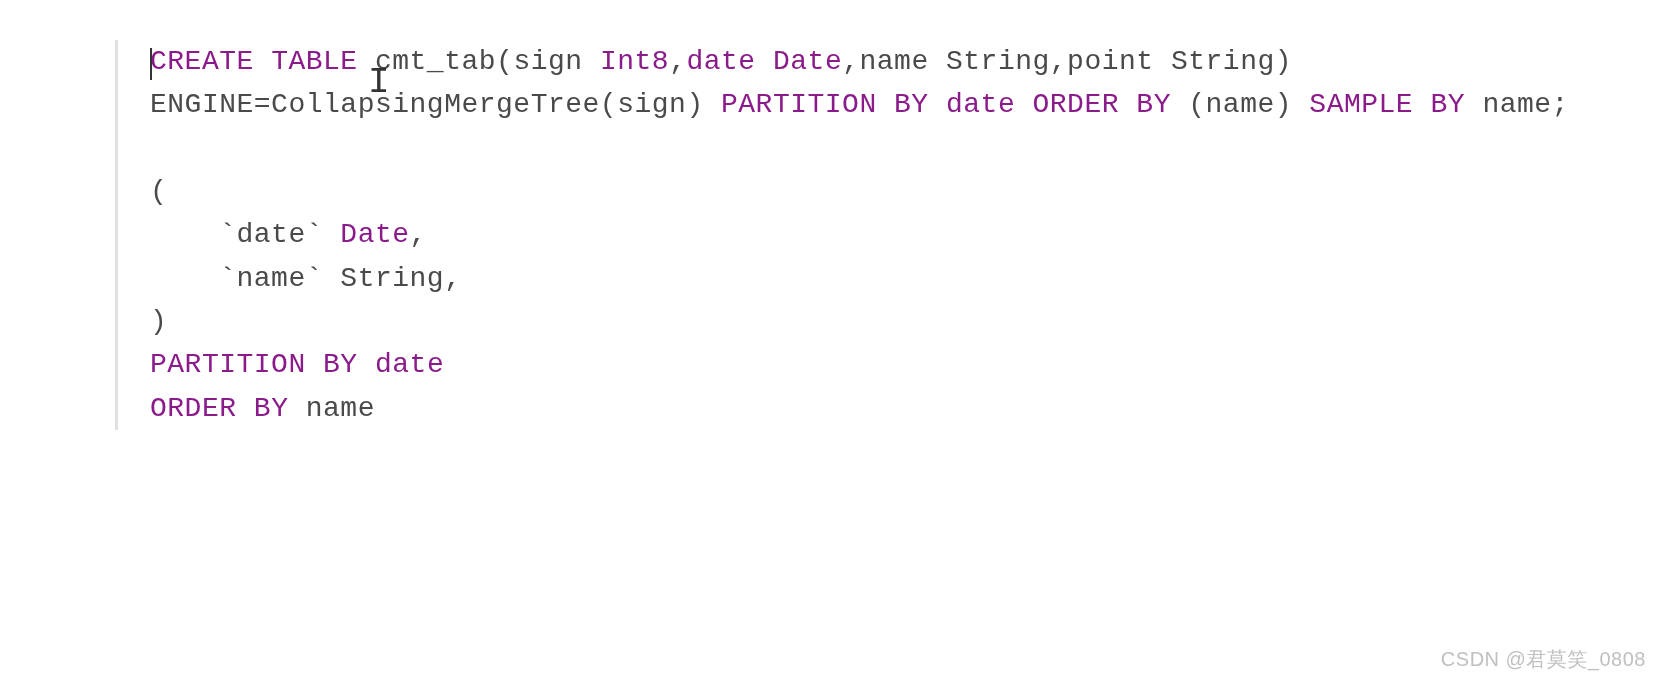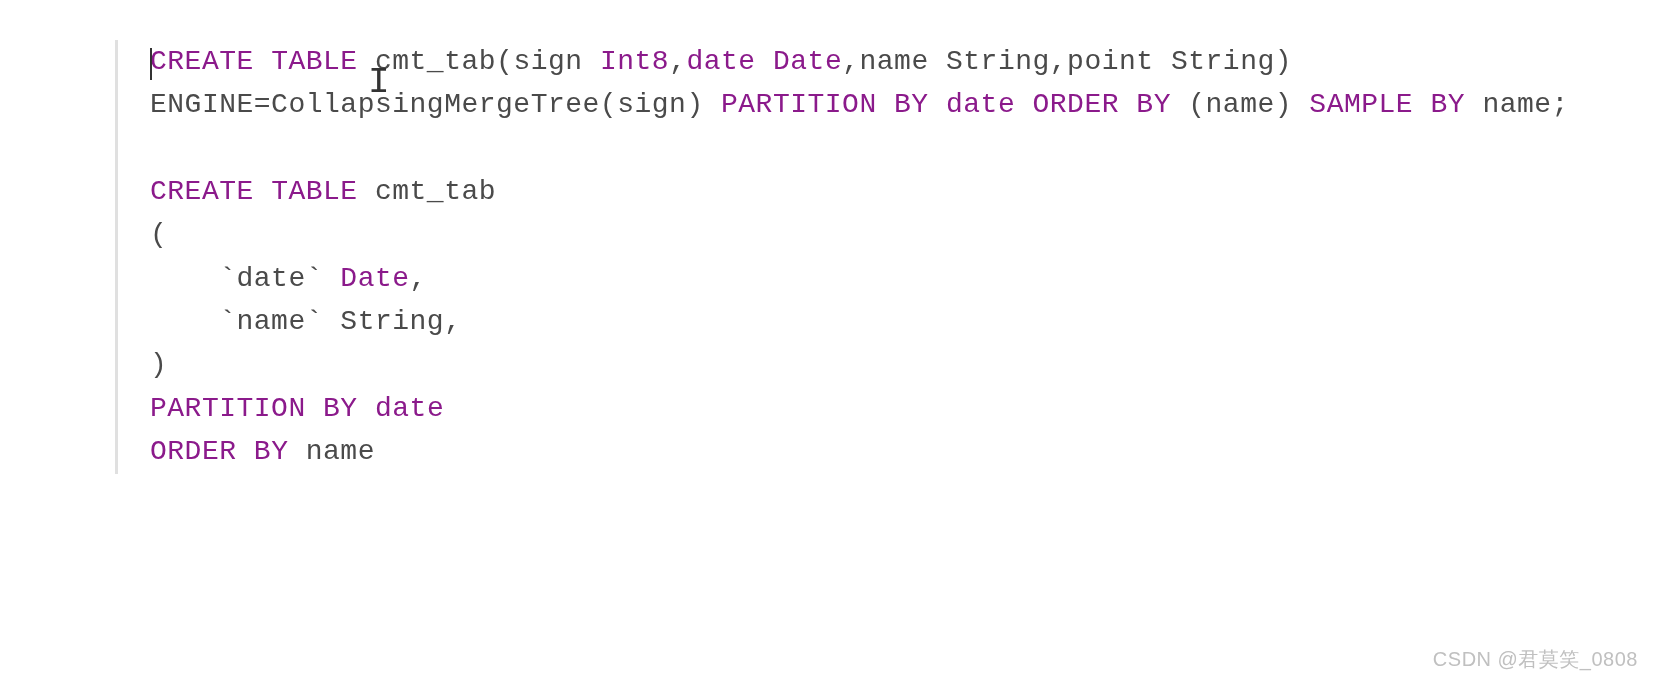--- a/index.html
+++ b/index.html
@@ -52,39 +52,38 @@
     .text-cursor-overlay {
       position: absolute;
       left: 368px;
       top: 62px;
       font-size: 36px;
       color: #333;
       pointer-events: none;
     }
     .watermark {
       position: absolute;
-      right: 18px;
+      right: 10px;
       bottom: 10px;
       font-size: 20px;
       color: #c0c0c0;
       font-family: 'Microsoft YaHei', sans-serif;
       letter-spacing: 0.5px;
     }
     .blank-line {
       height: 43px;
     }
   </style>
 </head>
 <body>
 
 <div class="code-container">
   <div class="line"><span class="cursor"></span><span class="keyword">CREATE</span> <span class="keyword">TABLE</span><span class="text"> cmt_tab(sign </span><span class="type">Int8</span><span class="text">,</span><span class="keyword">date</span><span class="text"> </span><span class="type">Date</span><span class="text">,name String,point String)</span></div>
   <div class="line"><span class="text">ENGINE=CollapsingMergeTree(sign) </span><span class="keyword">PARTITION</span><span class="text"> </span><span class="keyword">BY</span><span class="text"> </span><span class="keyword">date</span><span class="text"> </span><span class="keyword">ORDER</span><span class="text"> </span><span class="keyword">BY</span><span class="text"> (name) </span><span class="keyword">SAMPLE</span><span class="text"> </span><span class="keyword">BY</span><span class="text"> name;</span></div>
   <div class="blank-line"></div>
-  <div class="line"><span class="keyword">CREATE</span><span class="text"> </span><span class="keyword">TABLE</span><span class="text"> cmt_tab</span></div>
   <div class="line"><span class="text">(</span></div>
   <div class="line"><span class="text">    `date` </span><span class="type">Date</span><span class="text">,</span></div>
   <div class="line"><span class="text">    `name` String,</span></div>
   <div class="line"><span class="text">)</span></div>
   <div class="line"><span class="keyword">PARTITION</span><span class="text"> </span><span class="keyword">BY</span><span class="text"> </span><span class="keyword">date</span></div>
   <div class="line"><span class="keyword">ORDER</span><span class="text"> </span><span class="keyword">BY</span><span class="text"> name</span></div>
 </div>
 
 <div class="text-cursor-overlay">I</div>
 

